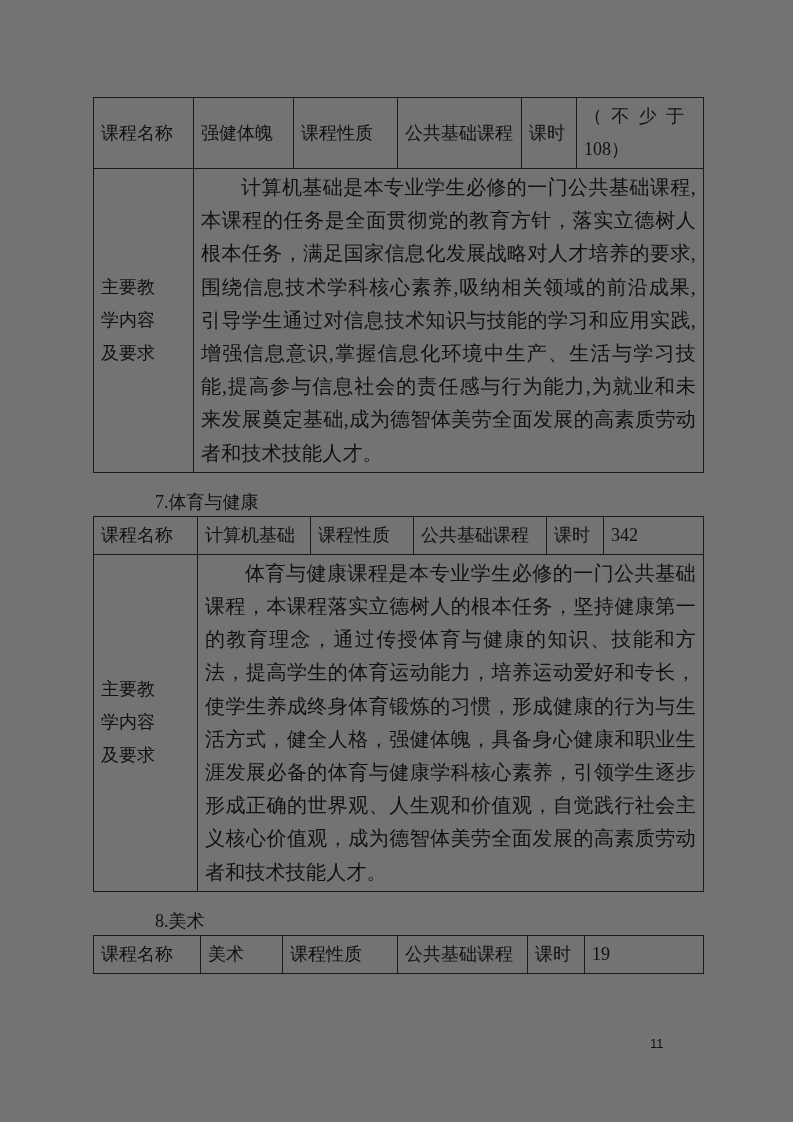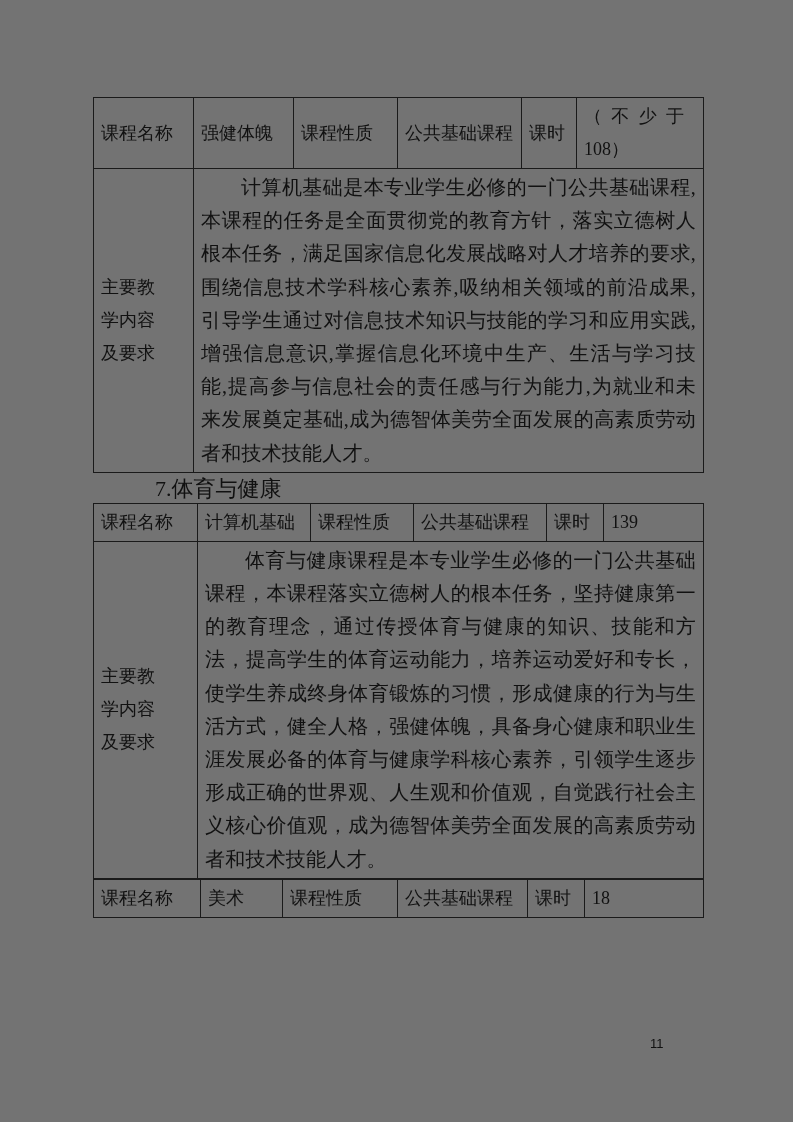--- a/index.html
+++ b/index.html
@@ -42,22 +42,22 @@
   .ch2 { height:296px; }
   .para {
     margin:0;
     font-size:20px;
     line-height:33.2px;
     text-align:justify;
     text-indent:2em;
     letter-spacing:0.2px;
   }
   .section-heading {
-    margin:6px 0 4px 62px;
-    font-size:22px;
+    margin:19px 0 4px 62px;
+    font-size:18px;
     line-height:20px;
   }
   .page-number {
     position:absolute;
     left:650px; top:1036px;
     font-family:"Liberation Sans","DejaVu Sans",sans-serif;
     font-size:13px;
     color:#111;
   }
 </style>
@@ -111,51 +111,52 @@
           <col style="width:57px">
           <col style="width:100px">
       </colgroup>
       <tbody>
         <tr>
           <td class="hd">课程名称</td>
           <td class="hd">计算机基础</td>
           <td class="hd">课程性质</td>
           <td class="hd">公共基础课程</td>
           <td class="hd">课时</td>
-          <td class="hd">139</td>
+          <td class="hd">342</td>
         </tr>
         <tr>
           <td class="hd">
             <div class="w58">主要教学内容及要求</div>
           </td>
           <td class="content-cell ch2" colspan="5">
             <p class="para">体育与健康课程是本专业学生必修的一门公共基础课程，本课程落实立德树人的根本任务，坚持健康第一的教育理念，通过传授体育与健康的知识、技能和方法，提高学生的体育运动能力，培养运动爱好和专长，使学生养成终身体育锻炼的习惯，形成健康的行为与生活方式，健全人格，强健体魄，具备身心健康和职业生涯发展必备的体育与健康学科核心素养，引领学生逐步形成正确的世界观、人生观和价值观，自觉践行社会主义核心价值观，成为德智体美劳全面发展的高素质劳动者和技术技能人才。</p>
           </td>
         </tr>
       </tbody>
     </table>
 
+    <div class="section-heading">8.美术</div>
 
     <table class="course-table t3">
       <colgroup>
         <col style="width:107px">
           <col style="width:82px">
           <col style="width:115px">
         <col style="width:130px">
           <col style="width:57px">
           <col style="width:119px">
       </colgroup>
       <tbody>
         <tr>
           <td class="hd">课程名称</td>
           <td class="hd">美术</td>
           <td class="hd">课程性质</td>
           <td class="hd">公共基础课程</td>
           <td class="hd">课时</td>
-          <td class="hd">18</td>
+          <td class="hd">19</td>
         </tr>
       </tbody>
     </table>
 
   </div>
 
   <div class="page-number">11</div>
 </div>
 
 </body></html>

